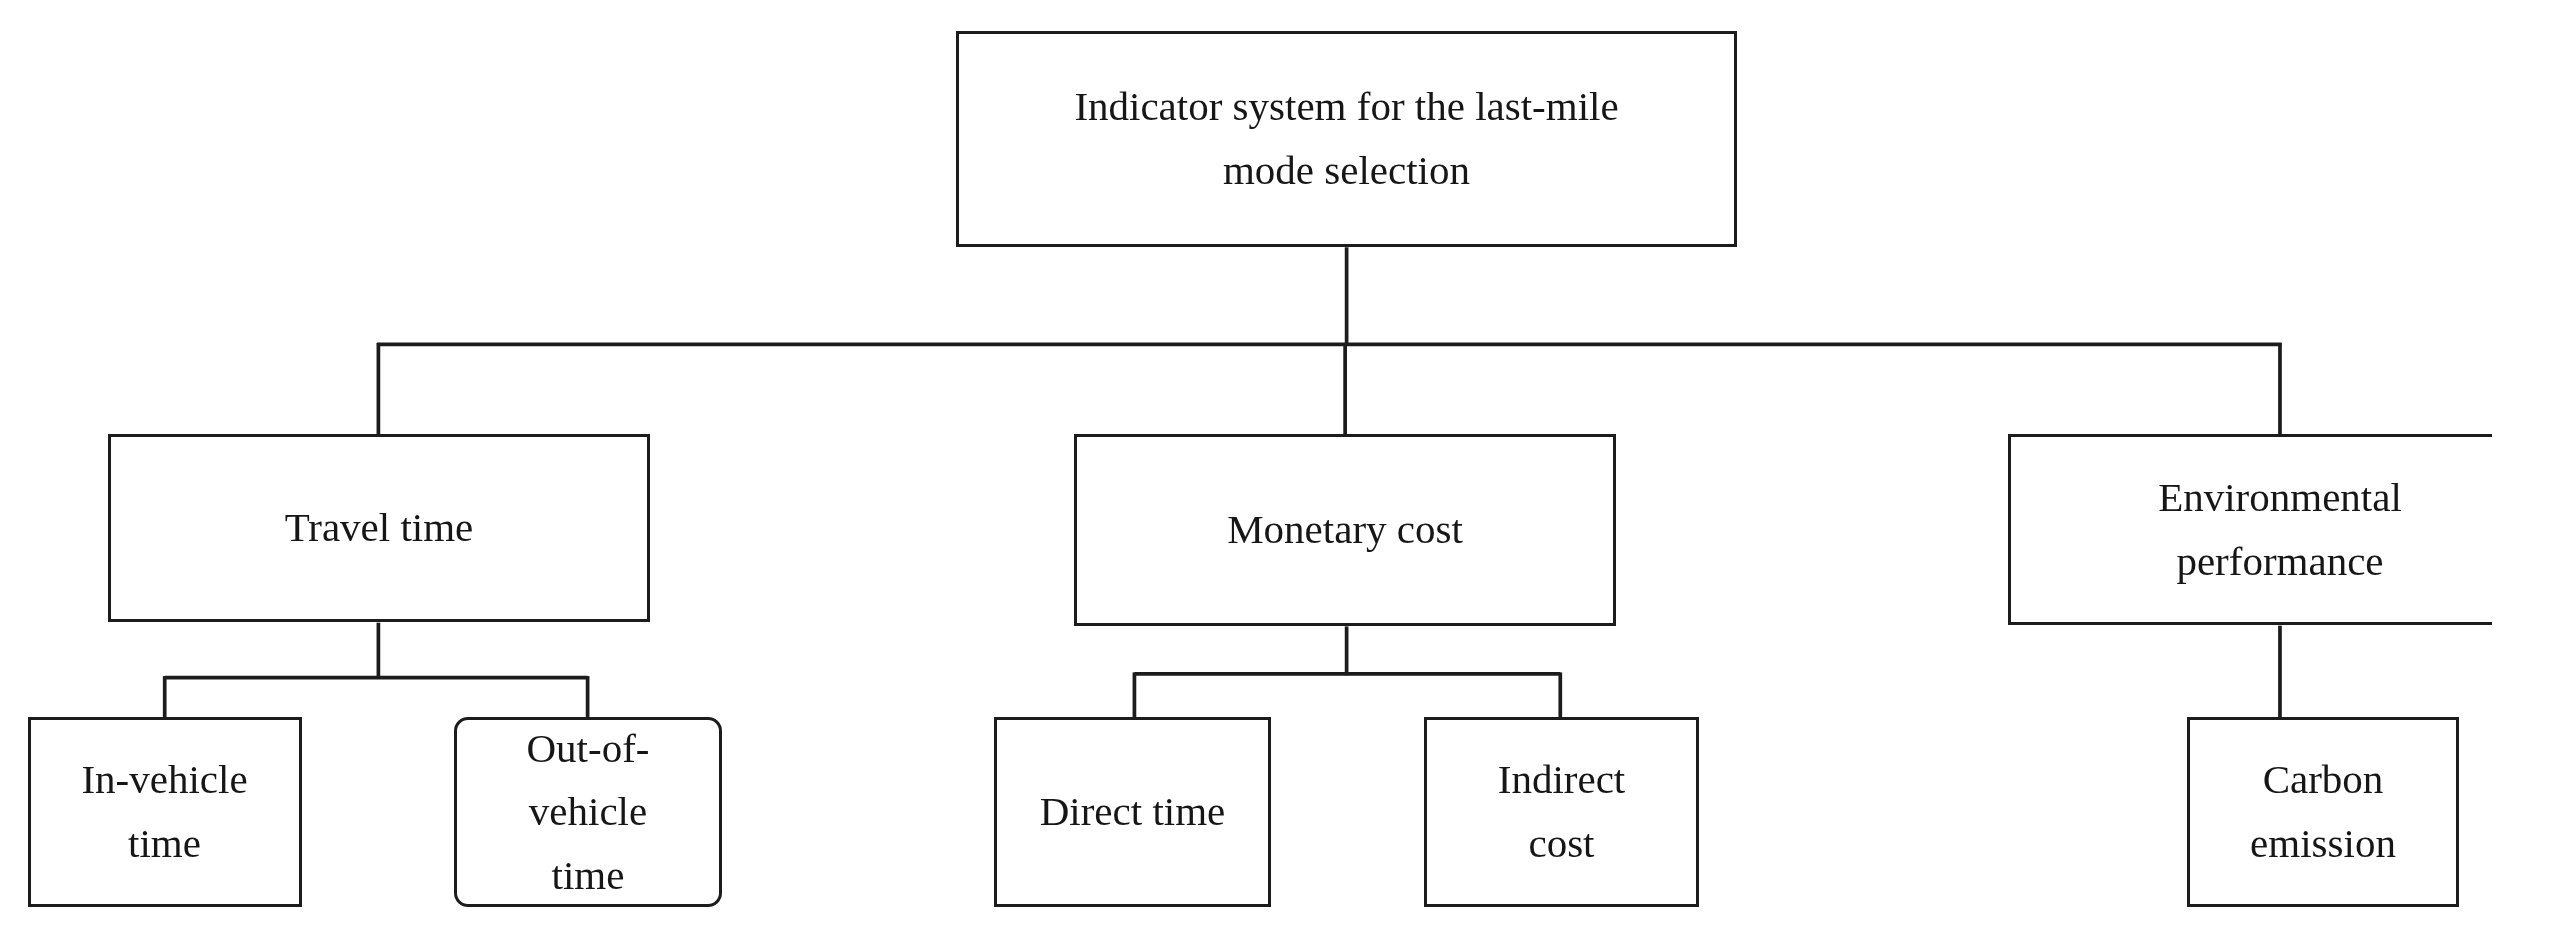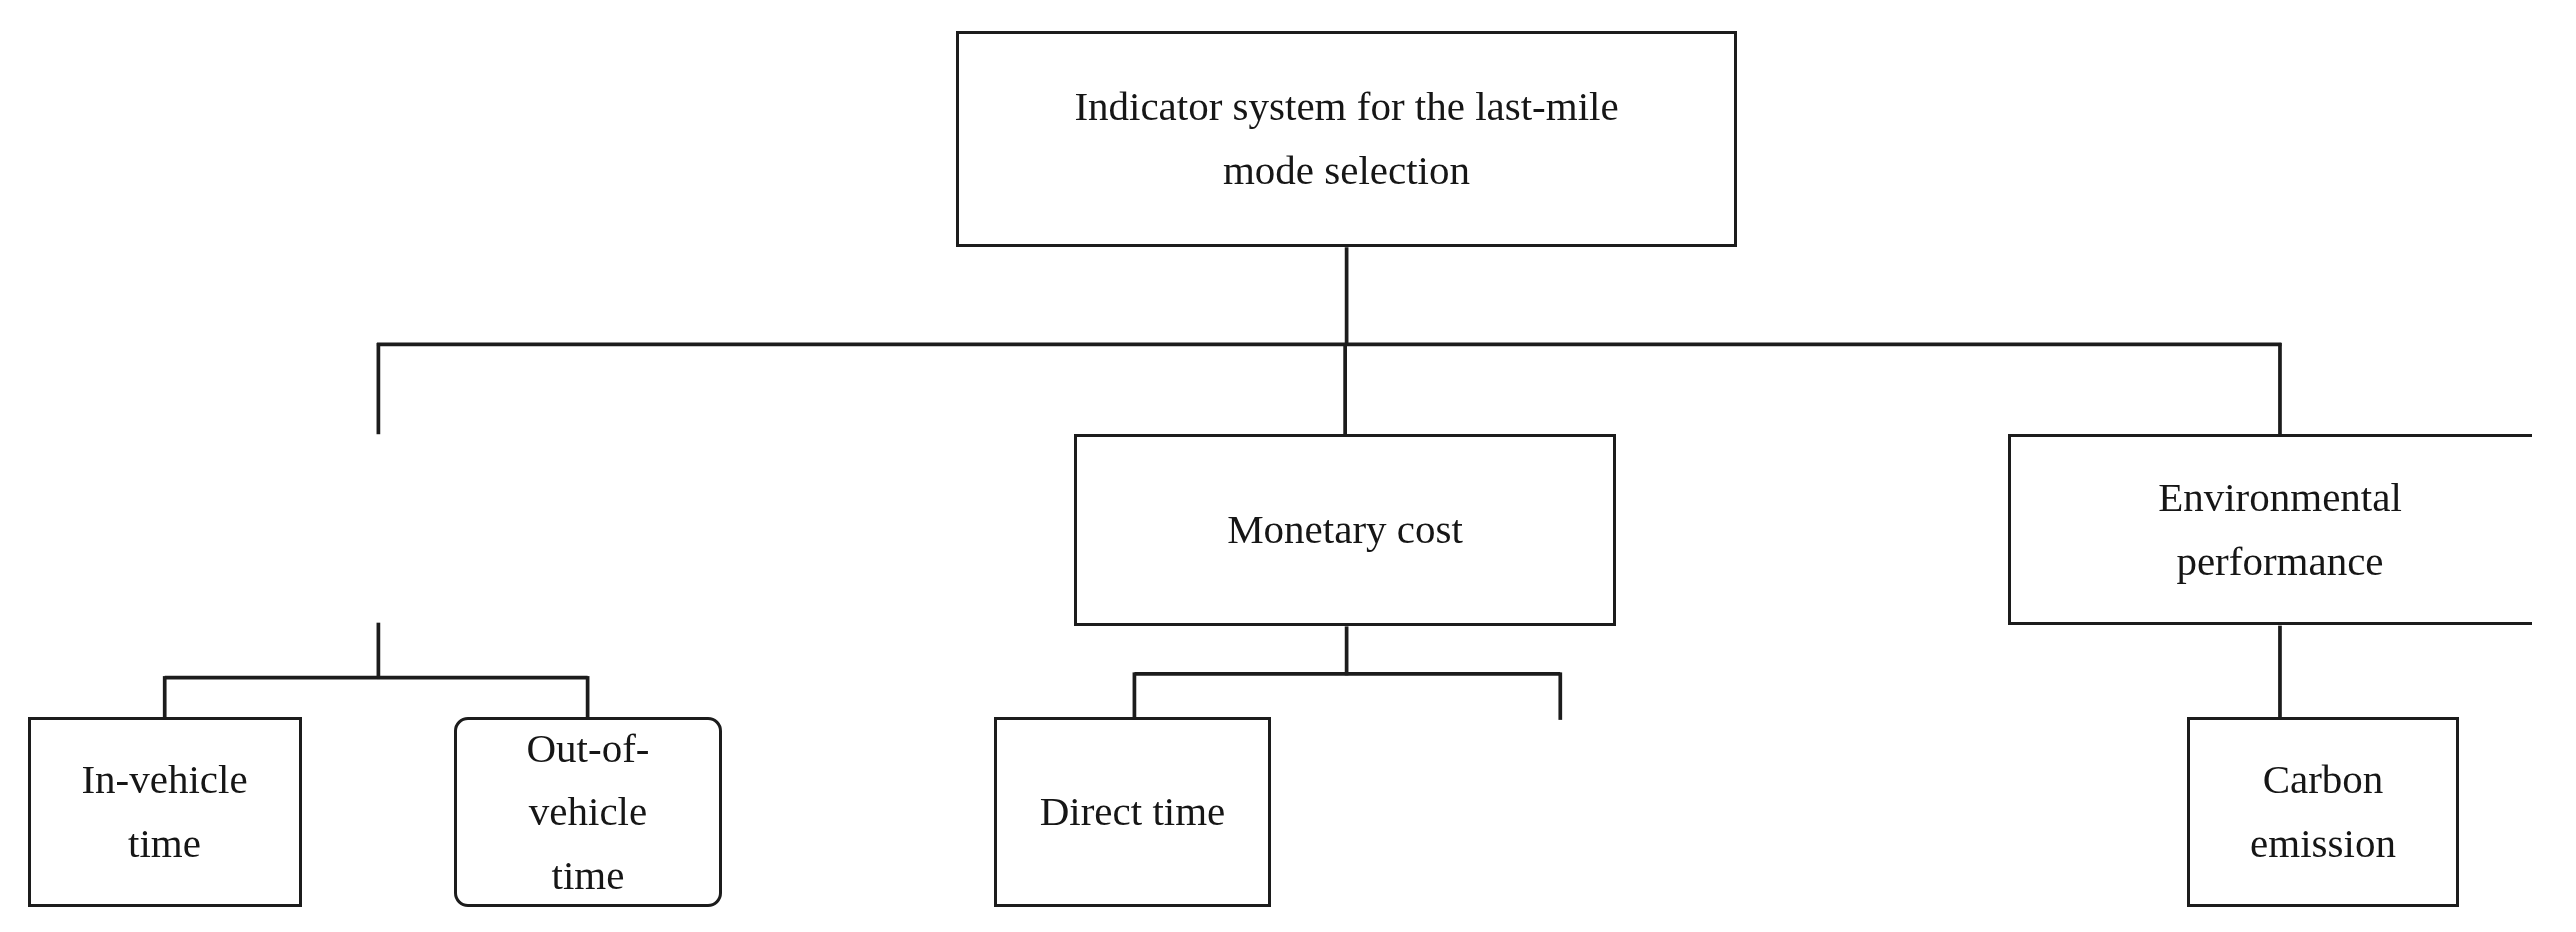--- a/index.html
+++ b/index.html
@@ -8,21 +8,20 @@
     background: #ffffff;
   }
   #canvas {
     position: relative;
     width: 2492px;
     height: 933px;
     background: #ffffff;
     font-family: "Liberation Serif", "DejaVu Serif", serif;
     color: #161616;
     overflow: hidden;
-    padding-left: 40px;
   }
   #edges {
     position: absolute;
     left: 0;
     top: 0;
     width: 2576px;
     height: 933px;
   }
   #edges line {
     stroke: #1c1c1c;
@@ -80,20 +79,23 @@
     <line x1="2103" y1="906" x2="2103" y2="970"></line>
 
     <line x1="3073" y1="843" x2="3073" y2="970"></line>
   </svg>
 
   <div class="node" id="n-root">
     <span class="label">Indicator system for the last-mile
 mode selection</span>
   </div>
 
+  <div class="node" id="n-travel">
+    <span class="label">Travel time</span>
+  </div>
 
   <div class="node" id="n-monetary">
     <span class="label">Monetary cost</span>
   </div>
 
   <div class="node" id="n-environment">
     <span class="label">Environmental
 performance</span>
   </div>
 
@@ -105,20 +107,24 @@
   <div class="node" id="n-outvehicle">
     <span class="label">Out-of-
 vehicle
 time</span>
   </div>
 
   <div class="node" id="n-direct">
     <span class="label">Direct time</span>
   </div>
 
+  <div class="node" id="n-indirect">
+    <span class="label">Indirect
+cost</span>
+  </div>
 
   <div class="node" id="n-carbon">
     <span class="label">Carbon
 emission</span>
   </div>
 
 </div>
 
 
 </body></html>

